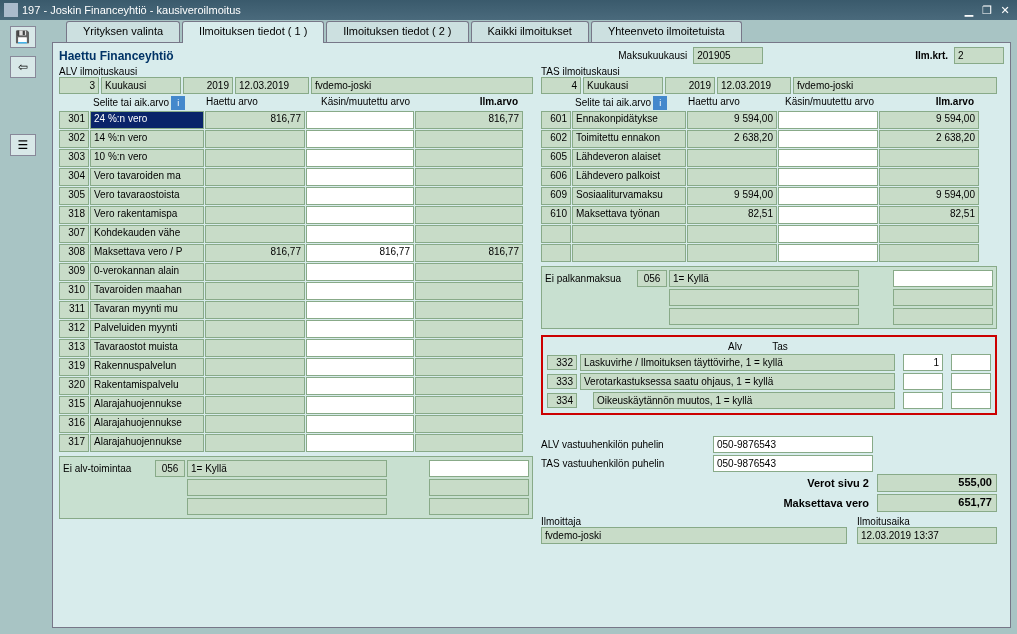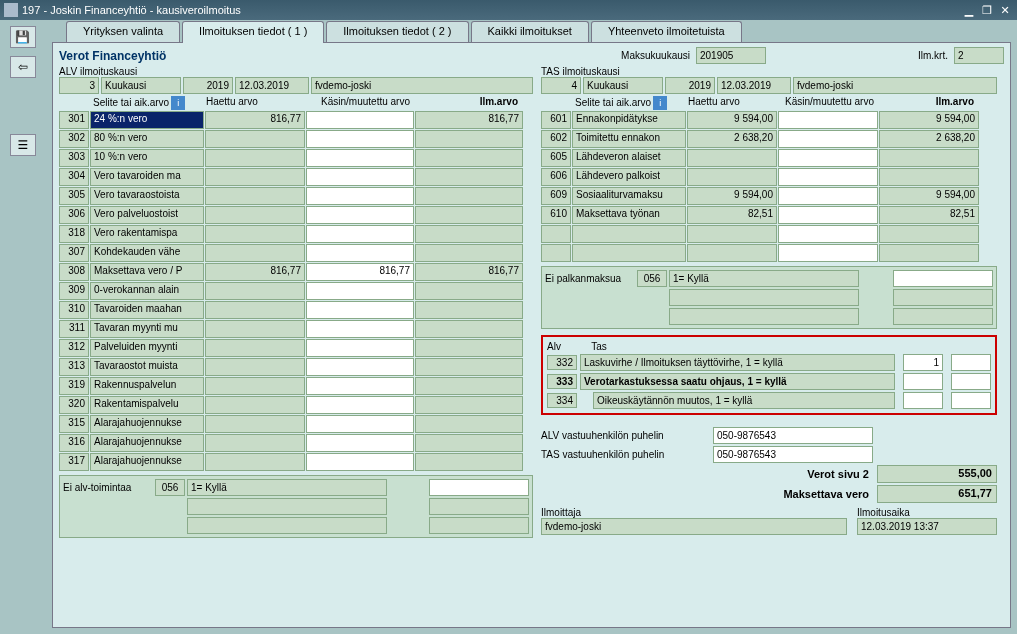--- a/index.html
+++ b/index.html
@@ -67,26 +67,26 @@
   <div class="content">
     <div class="tabs">
       <div class="tab">Yrityksen valinta</div>
       <div class="tab active">Ilmoituksen tiedot ( 1 )</div>
       <div class="tab">Ilmoituksen tiedot ( 2 )</div>
       <div class="tab">Kaikki ilmoitukset</div>
       <div class="tab">Yhteenveto ilmoitetuista</div>
     </div>
     <div class="panel">
       <div class="tophdr">
-        <div class="company">Verot Financeyhtiö</div>
+        <div class="company">Haettu Financeyhtiö</div>
         <div style="flex:1"></div>
         <div class="lbl" style="font-weight:normal">Maksukuukausi</div>
         <div class="fieldro" style="width:70px">201905</div>
         <div style="width:140px"></div>
-        <div class="lbl" style="font-weight:normal">Ilm.krt.</div>
+        <div class="lbl" style="font-weight:bold">Ilm.krt.</div>
         <div class="fieldro" style="width:50px">2</div>
       </div>
 
       <div class="cols">
 
         <div class="col">
           <div class="lbl">ALV ilmoituskausi</div>
           <div class="row">
             <div class="fieldro" style="width:40px;justify-content:flex-end">3</div>
             <div class="fieldro" style="width:80px">Kuukausi</div>
@@ -104,21 +104,21 @@
           <div class="grid" id="gridL">
               <div class="grow">
                 <div class="gcode">301</div>
                 <div class="gdesc sel">24 %:n vero</div>
                 <div class="gval" style="width: 100px;">816,77</div>
                 <div class="gvalw" style="width: 108px;"></div>
                 <div class="gval" style="width: 108px;">816,77</div>
               </div>
               <div class="grow">
                 <div class="gcode">302</div>
-                <div class="gdesc">80 %:n vero</div>
+                <div class="gdesc">14 %:n vero</div>
                 <div class="gval" style="width: 100px;"></div>
                 <div class="gvalw" style="width: 108px;"></div>
                 <div class="gval" style="width: 108px;"></div>
               </div>
               <div class="grow">
                 <div class="gcode">303</div>
                 <div class="gdesc">10 %:n vero</div>
                 <div class="gval" style="width: 100px;"></div>
                 <div class="gvalw" style="width: 108px;"></div>
                 <div class="gval" style="width: 108px;"></div>
@@ -126,27 +126,20 @@
               <div class="grow">
                 <div class="gcode">304</div>
                 <div class="gdesc">Vero tavaroiden ma</div>
                 <div class="gval" style="width: 100px;"></div>
                 <div class="gvalw" style="width: 108px;"></div>
                 <div class="gval" style="width: 108px;"></div>
               </div>
               <div class="grow">
                 <div class="gcode">305</div>
                 <div class="gdesc">Vero tavaraostoista</div>
-                <div class="gval" style="width: 100px;"></div>
-                <div class="gvalw" style="width: 108px;"></div>
-                <div class="gval" style="width: 108px;"></div>
-              </div>
-              <div class="grow">
-                <div class="gcode">306</div>
-                <div class="gdesc">Vero palveluostoist</div>
                 <div class="gval" style="width: 100px;"></div>
                 <div class="gvalw" style="width: 108px;"></div>
                 <div class="gval" style="width: 108px;"></div>
               </div>
               <div class="grow">
                 <div class="gcode">318</div>
                 <div class="gdesc">Vero rakentamispa</div>
                 <div class="gval" style="width: 100px;"></div>
                 <div class="gvalw" style="width: 108px;"></div>
                 <div class="gval" style="width: 108px;"></div>
@@ -351,47 +344,47 @@
             </div>
             <div class="row" style="margin-top:2px">
               <div style="width:122px"></div>
               <div class="fieldro" style="width:190px"></div>
               <div style="flex:1"></div>
               <div class="fieldro" style="width:100px"></div>
             </div>
           </div>
 
           <div class="redbox">
-            <div class="row" style="justify-content:flex-start;gap:18px;padding-right:10px">
+            <div class="row" style="justify-content:center;gap:18px;padding-right:10px">
               <div class="lbl">Alv</div>
               <div class="lbl" style="width:40px;text-align:center">Tas</div>
             </div>
             <div id="redrows">
                 <div class="row" style="margin-top: 2px;">
                   <div class="gcode">332</div>
                   <div class="fieldro" style="flex:1;margin-left:1px">Laskuvirhe / Ilmoituksen täyttövirhe, 1 = kyllä</div>
                   <div class="field" style="width:40px;margin-left:6px;justify-content:flex-end">1</div>
                   <div class="field" style="width:40px;margin-left:6px"></div>
                 </div>
-                <div class="row" style="margin-top: 2px; font-weight: bold;">
+                <div class="row" style="margin-top: 2px;">
                   <div class="gcode">333</div>
                   <div class="fieldro" style="flex:1;margin-left:1px">Verotarkastuksessa saatu ohjaus, 1 = kyllä</div>
                   <div class="field" style="width:40px;margin-left:6px;justify-content:flex-end"></div>
                   <div class="field" style="width:40px;margin-left:6px"></div>
                 </div>
                 <div class="row" style="margin-top: 2px;">
                   <div class="gcode">334</div>
                   <div class="fieldro" style="flex:1;margin-left:14px">Oikeuskäytännön muutos, 1 = kyllä</div>
                   <div class="field" style="width:40px;margin-left:6px;justify-content:flex-end"></div>
                   <div class="field" style="width:40px;margin-left:6px"></div>
                 </div>
               </div>
           </div>
 
-          <div class="row" style="margin-top:12px">
+          <div class="row" style="margin-top:21px">
             <div class="lbl" style="width:170px">ALV vastuuhenkilön puhelin</div>
             <div class="field" style="width:160px">050-9876543</div>
           </div>
           <div class="row" style="margin-top:2px">
             <div class="lbl" style="width:170px">TAS vastuuhenkilön puhelin</div>
             <div class="field" style="width:160px">050-9876543</div>
           </div>
 
           <div class="sumrow">
             <div class="sumlbl">Verot sivu 2</div>

